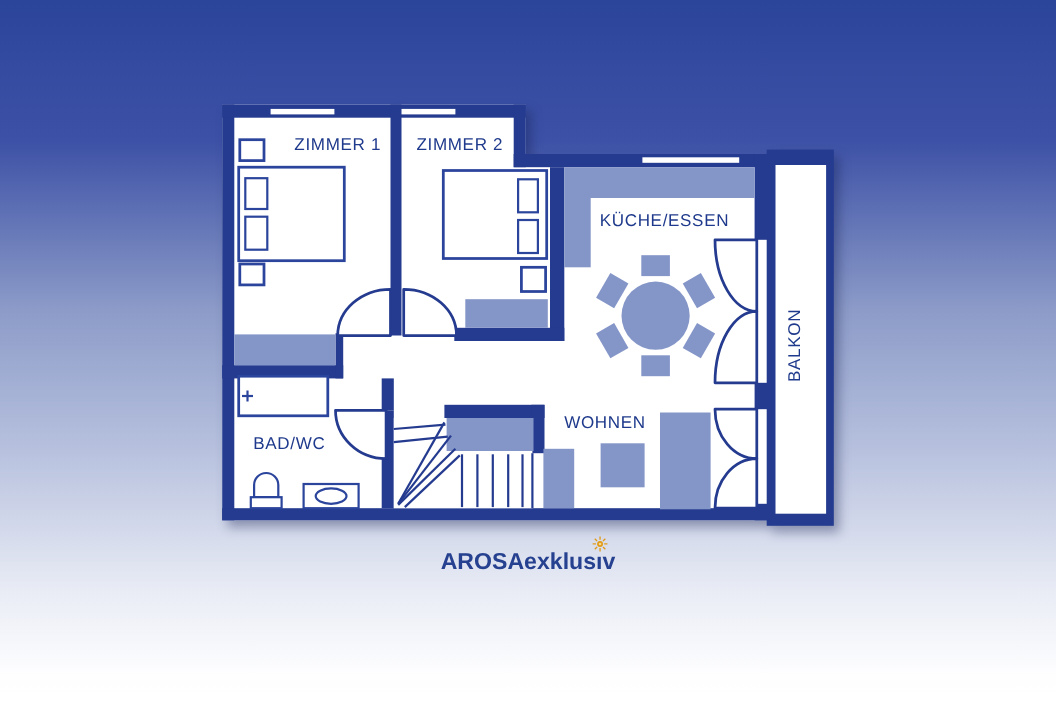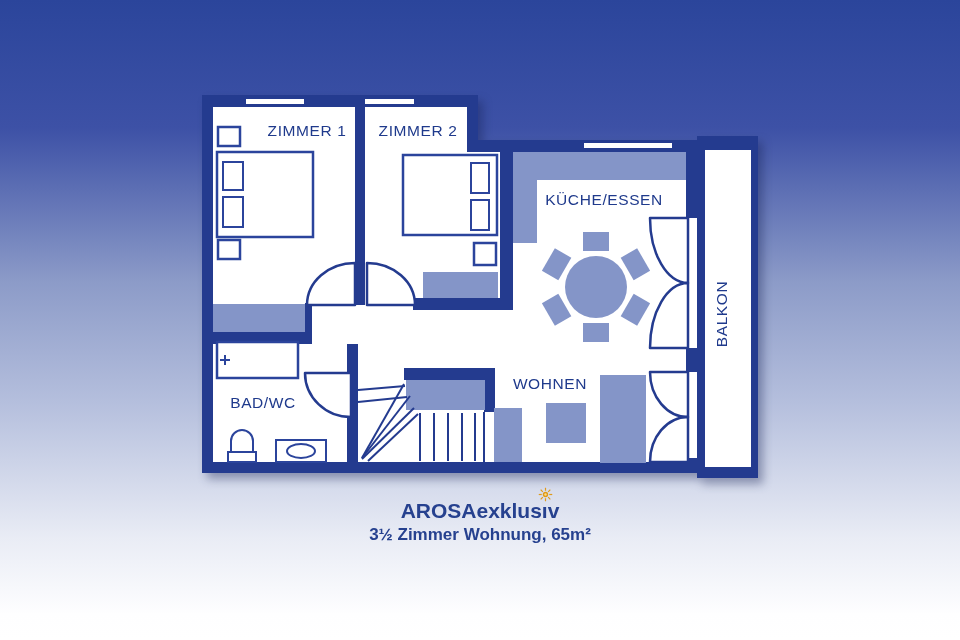--- a/index.html
+++ b/index.html
@@ -183,16 +183,15 @@
               <line x1="1" y1="10" x2="5" y2="10"></line>
               <line x1="15" y1="10" x2="19" y2="10"></line>
               <line x1="3.6" y1="3.6" x2="6.4" y2="6.4"></line>
               <line x1="13.6" y1="13.6" x2="16.4" y2="16.4"></line>
               <line x1="3.6" y1="16.4" x2="6.4" y2="13.6"></line>
               <line x1="13.6" y1="6.4" x2="16.4" y2="3.6"></line>
             </g>
             <circle cx="10" cy="10" r="3.6" fill="#E09A18"></circle>
             <circle cx="10" cy="10" r="1.6" fill="#F7D98C"></circle>
           </svg><span>ı</span></span><span>v</span></div>
-    <div class="brand-subtitle">3½ Zimmer Wohnung, 65m²</div>
   </div>
 
 </div>
 
 </body></html>

